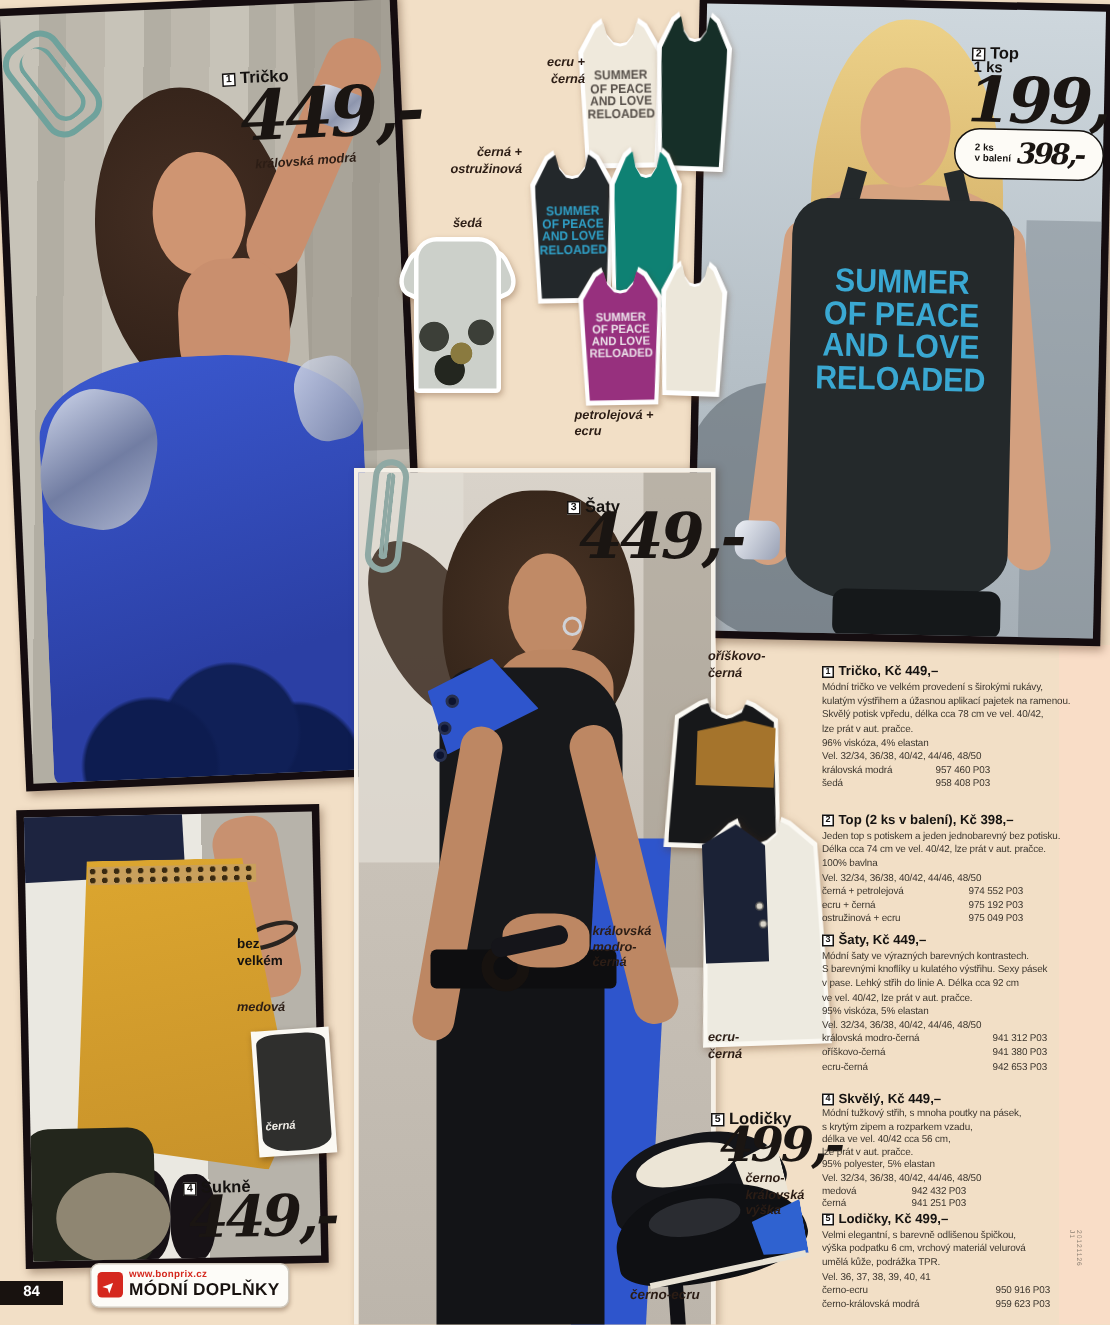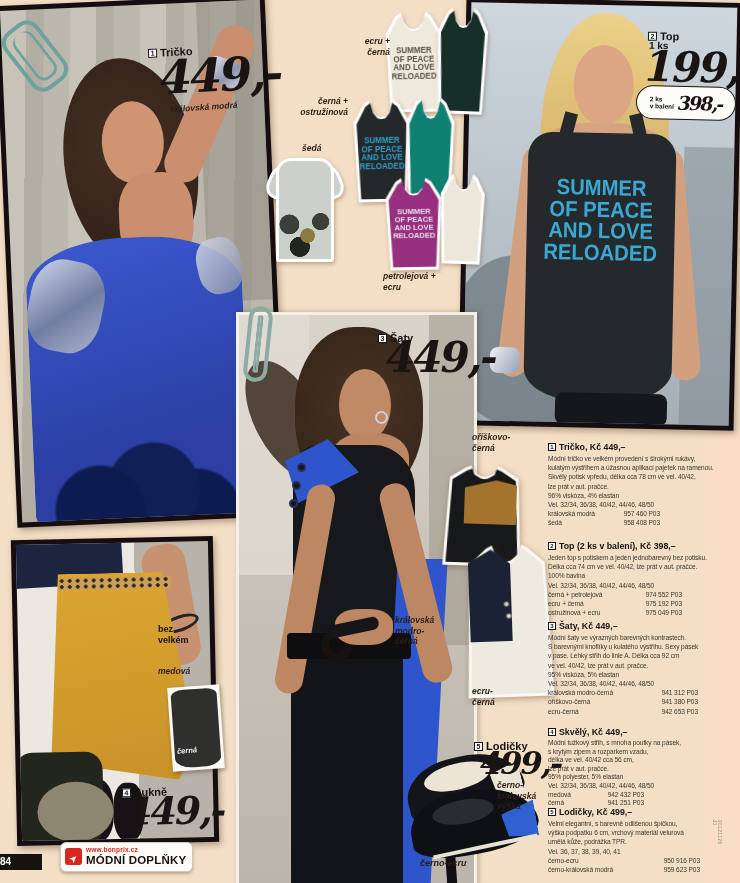--- a/index.html
+++ b/index.html
@@ -110,21 +110,21 @@
   
   #desc{left:548px;top:442px;width:158px;color:#3c362e}
   .dblock{position:absolute;left:0;width:158px}
   .dtitle{font-size:8.8px;font-weight:bold;color:#151210;margin-bottom:2px}
   .dtitle .numbox{width:8px;height:8px;font-size:6px;line-height:7px}
   .dline{font-size:6.6px;line-height:9.2px;letter-spacing:-.1px;white-space:nowrap}
   .tight .dline{line-height:8.6px}
   .crow{display:flex;justify-content:space-between;font-size:6.6px;line-height:9.2px;letter-spacing:-.1px}
   .tight .crow{line-height:8.6px}
   
-  #pagebar{left:0;top:854px;width:42px;height:16px;background:#18120f;color:#fff;font-weight:bold;font-size:10px;text-align:left;line-height:16px}
+  #pagebar{left:0;top:854px;width:42px;height:16px;background:#18120f;color:#fff;font-weight:bold;font-size:10px;text-align:center;line-height:16px}
   #footpill{left:60px;top:842px;width:133px;height:30px;background:#fdfcf8;border:1px solid #cfc8bc;border-radius:6px;box-shadow:0 2px 3px rgba(60,30,10,.3);padding:2px 4px 2px 3px}
   #footlogo{position:absolute;left:4px;top:5px;width:17px;height:17px;background:#d5281e;border-radius:3px;color:#fff;text-align:center}
   #footlogo span{display:inline-block;font-size:10px;line-height:17px;transform:rotate(-45deg)}
   .footurl{position:absolute;left:25px;top:3px;font-size:6.5px;font-weight:bold;color:#d5281e;letter-spacing:.2px}
   .footlabel{position:absolute;left:25px;top:11px;font-size:11.5px;font-weight:bold;color:#18120f;letter-spacing:.2px}
   #printcode{left:722px;top:820px;font-size:4.5px;color:#8a7f72;transform:rotate(90deg);transform-origin:left top;letter-spacing:.6px}
   #strip{left:706px;top:430px;width:34px;height:453px;background:#f9ddc7}
 </style>
 </head>
 <body>

